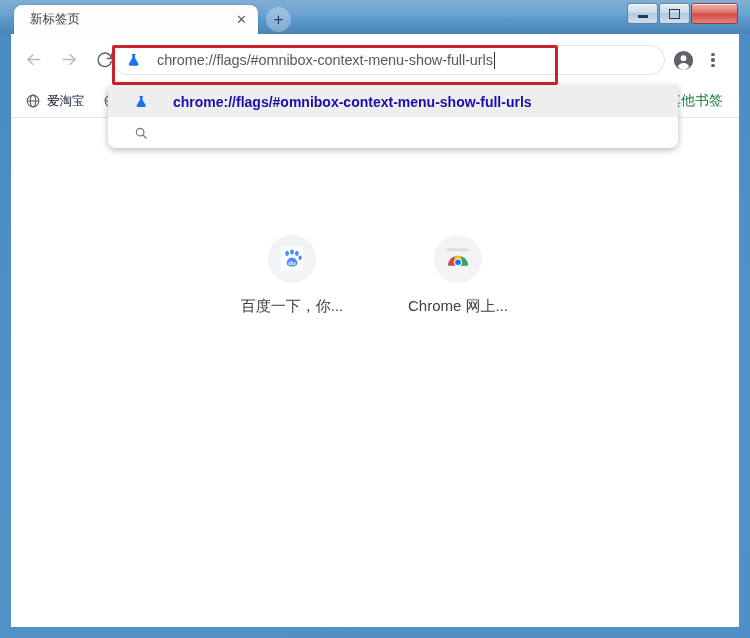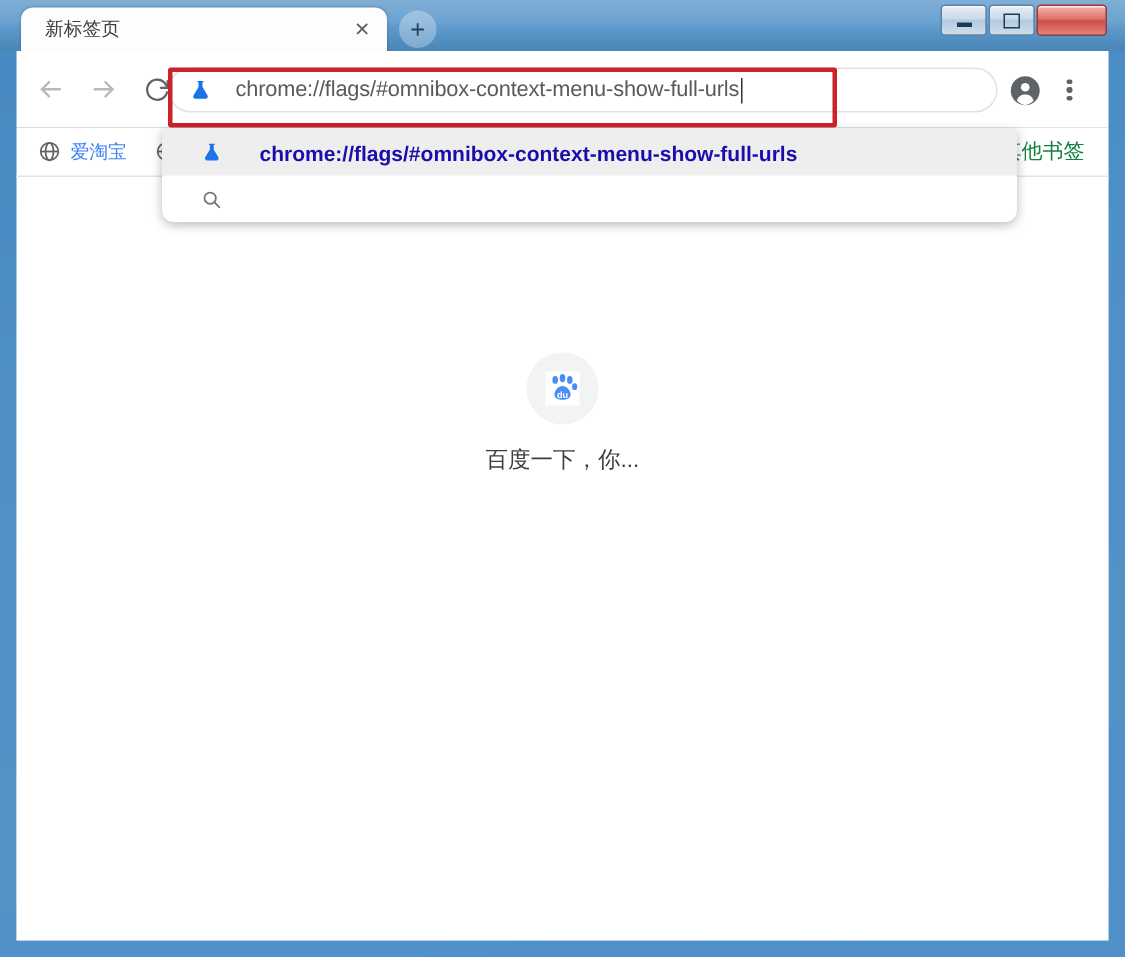--- a/index.html
+++ b/index.html
@@ -166,21 +166,21 @@
     position: absolute; left: 11px; top: 85px;
     width: 728px; height: 32px;
     background: #fff;
     border-bottom: 1px solid #e3e3e3;
     display: flex; align-items: center;
     z-index: 8;
   }
   .bm {
     display: flex; align-items: center;
     margin-left: 14px;
-    font-size: 12.5px; color: #3b82f6;
+    font-size: 12.5px; color: #0f172a;
   }
   .bm-ico {
     width: 16px; height: 16px; margin-right: 6px;
     display:flex; align-items:center; justify-content:center;
   }
   #other-bm {
     position: absolute; right: 16px; top: 7px;
     display: flex; align-items: center;
     font-size: 14px; color: #15803d;
   }
@@ -358,20 +358,35 @@
             <ellipse cx="22" cy="9" rx="2.3" ry="3.2" fill="#4a8df6"></ellipse>
             <ellipse cx="26" cy="14.5" rx="2.1" ry="2.8" fill="#4a8df6"></ellipse>
             <path d="M16 14c3.4 0 6.6 3.6 6.6 6.9 0 2.6-2 4.3-6.6 4.3s-6.6-1.7-6.6-4.3C9.4 17.6 12.6 14 16 14z" fill="#4a8df6"></path>
             <text x="16" y="23.5" font-size="7.5" fill="#ffffff" text-anchor="middle" font-family="Liberation Sans, sans-serif" font-weight="bold">du</text>
           </svg>
         </div>
         <div class="shortcut-label">百度一下，你...</div>
       </div>
 
 
+      <div class="shortcut">
+        <div class="tile">
+          <svg width="26" height="26" viewBox="0 0 32 32">
+            <rect x="2" y="3" width="28" height="26" fill="#f1f3f4"></rect>
+            <path d="M4 24a12 12 0 0 1 24 0z" fill="#1a73e8"></path>
+            <path d="M4 24a12 12 0 0 1 7-10.9L16 24z" fill="#ea4335"></path>
+            <path d="M28 24a12 12 0 0 0-7-10.9L16 24z" fill="#34a853"></path>
+            <path d="M11 13.1A12 12 0 0 1 21 13.1L16 24z" fill="#fbbc05"></path>
+            <circle cx="16" cy="20" r="5" fill="#f1f3f4"></circle>
+            <circle cx="16" cy="20" r="3.4" fill="#1a73e8"></circle>
+            <rect x="3" y="3" width="26" height="3.4" fill="#dadce0"></rect>
+          </svg>
+        </div>
+        <div class="shortcut-label">Chrome 网上...</div>
+      </div>
 
     </div>
   </div>
 
   <div id="dropdown">
     <div class="sugg selected">
       <span class="sugg-icon">
         <svg width="15" height="15" viewBox="0 0 24 24" fill="#1a73e8">
           <path d="M9.5 3h5v1.2h-1V9l5 8.4c.9 1.5-.2 3.4-2 3.4H6.5c-1.8 0-2.9-1.9-2-3.4L9.5 9V4.2h-1V3z"></path>
         </svg>

